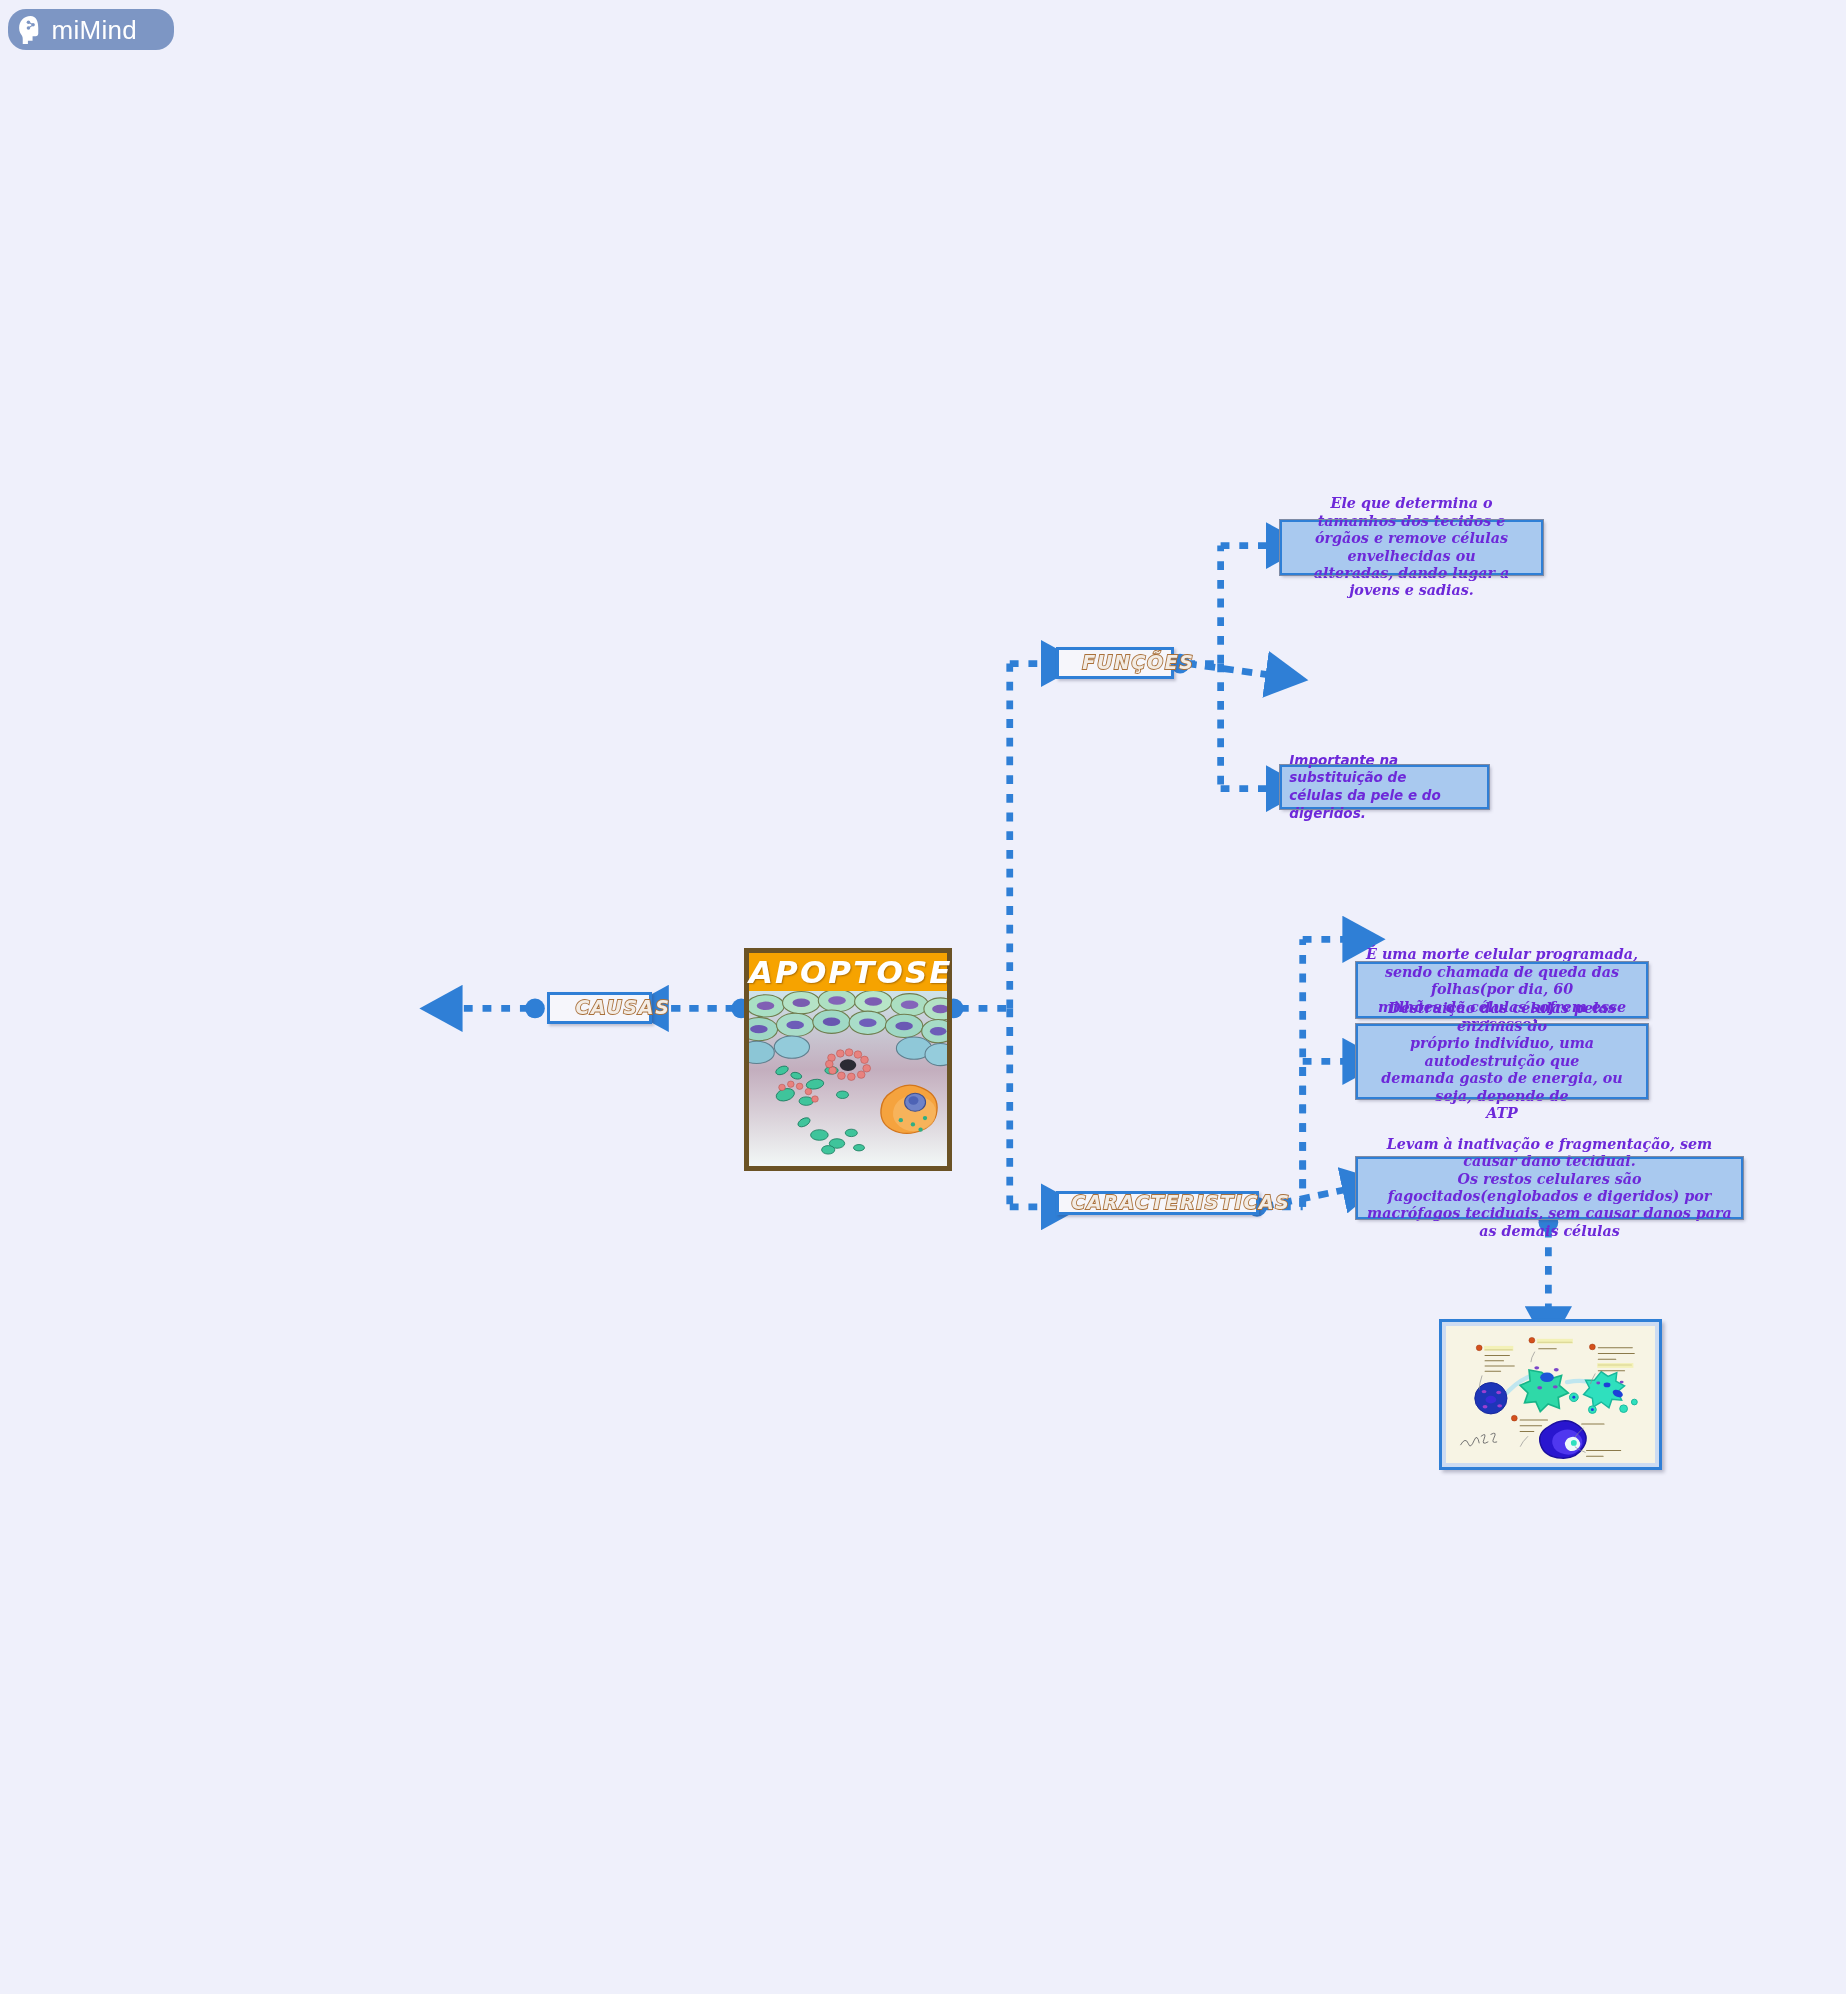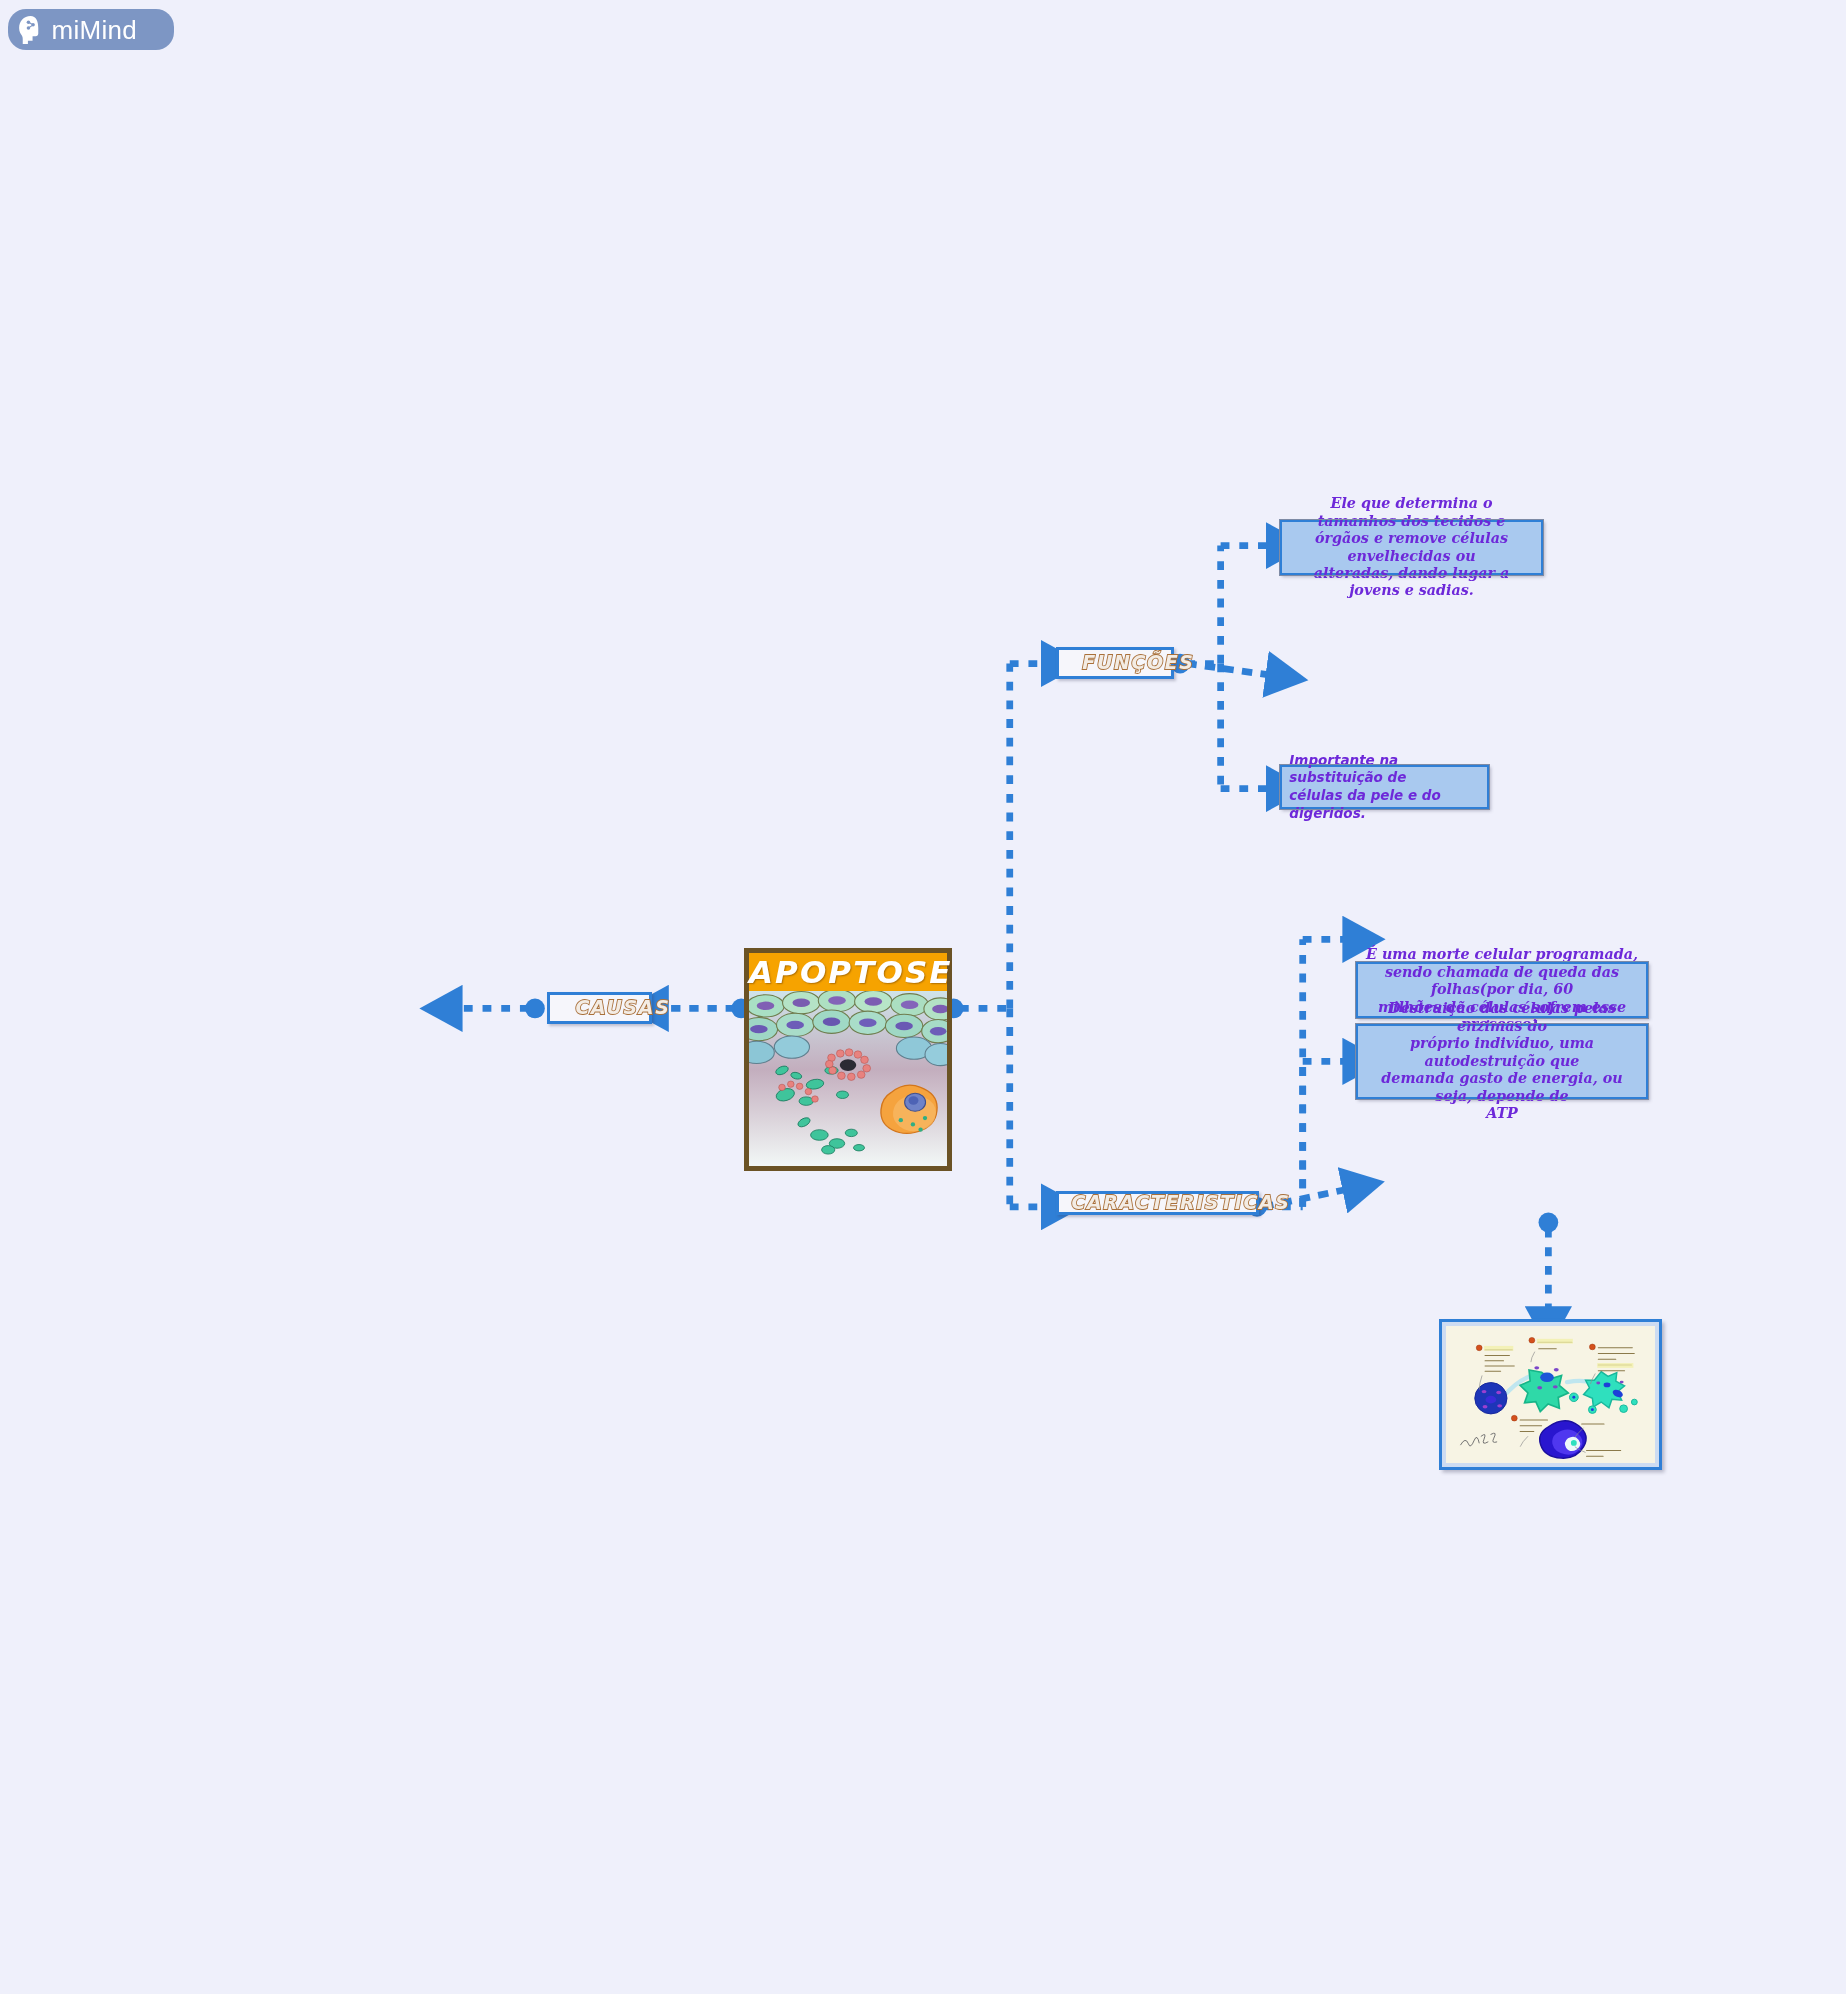--- a/index.html
+++ b/index.html
@@ -342,20 +342,25 @@
 milhões de células sofrem esse processo).</div>
   </div>
 
   <div class="node text-node" style="left:1356px; top:1024px; width:292px; height:75px;">
     <div class="body">Destruição das células pelas enzimas do
 próprio indivíduo, uma autodestruição que
 demanda gasto de energia, ou seja, depende de
 ATP</div>
   </div>
 
+  <div class="node text-node" style="left:1356px; top:1157px; width:387px; height:62px;">
+    <div class="body">Levam à inativação e fragmentação, sem causar dano tecidual.
+Os restos celulares são fagocitados(englobados e digeridos) por
+macrófagos teciduais, sem causar danos para as demais células</div>
+  </div>
 
   <div class="node img-node" style="left:1439px; top:1319px; width:223px; height:151px; padding:3.6px; background:#cddcf2;">
     <svg class="diagram-art" viewBox="0 0 430 290" preserveAspectRatio="none">
       <rect x="0" y="0" width="430" height="290" fill="#f7f4e4"></rect>
 
       <path d="M118 148 Q150 110 180 104" stroke="#bfe6ef" stroke-width="9" fill="none" stroke-linecap="round"></path>
       <path d="M248 118 Q282 112 300 120" stroke="#bfe6ef" stroke-width="9" fill="none" stroke-linecap="round"></path>
 
       <circle cx="92" cy="152" r="33" fill="#1d35b8"></circle>
       <circle cx="92" cy="152" r="33" fill="none" stroke="#16269a" stroke-width="2"></circle>

